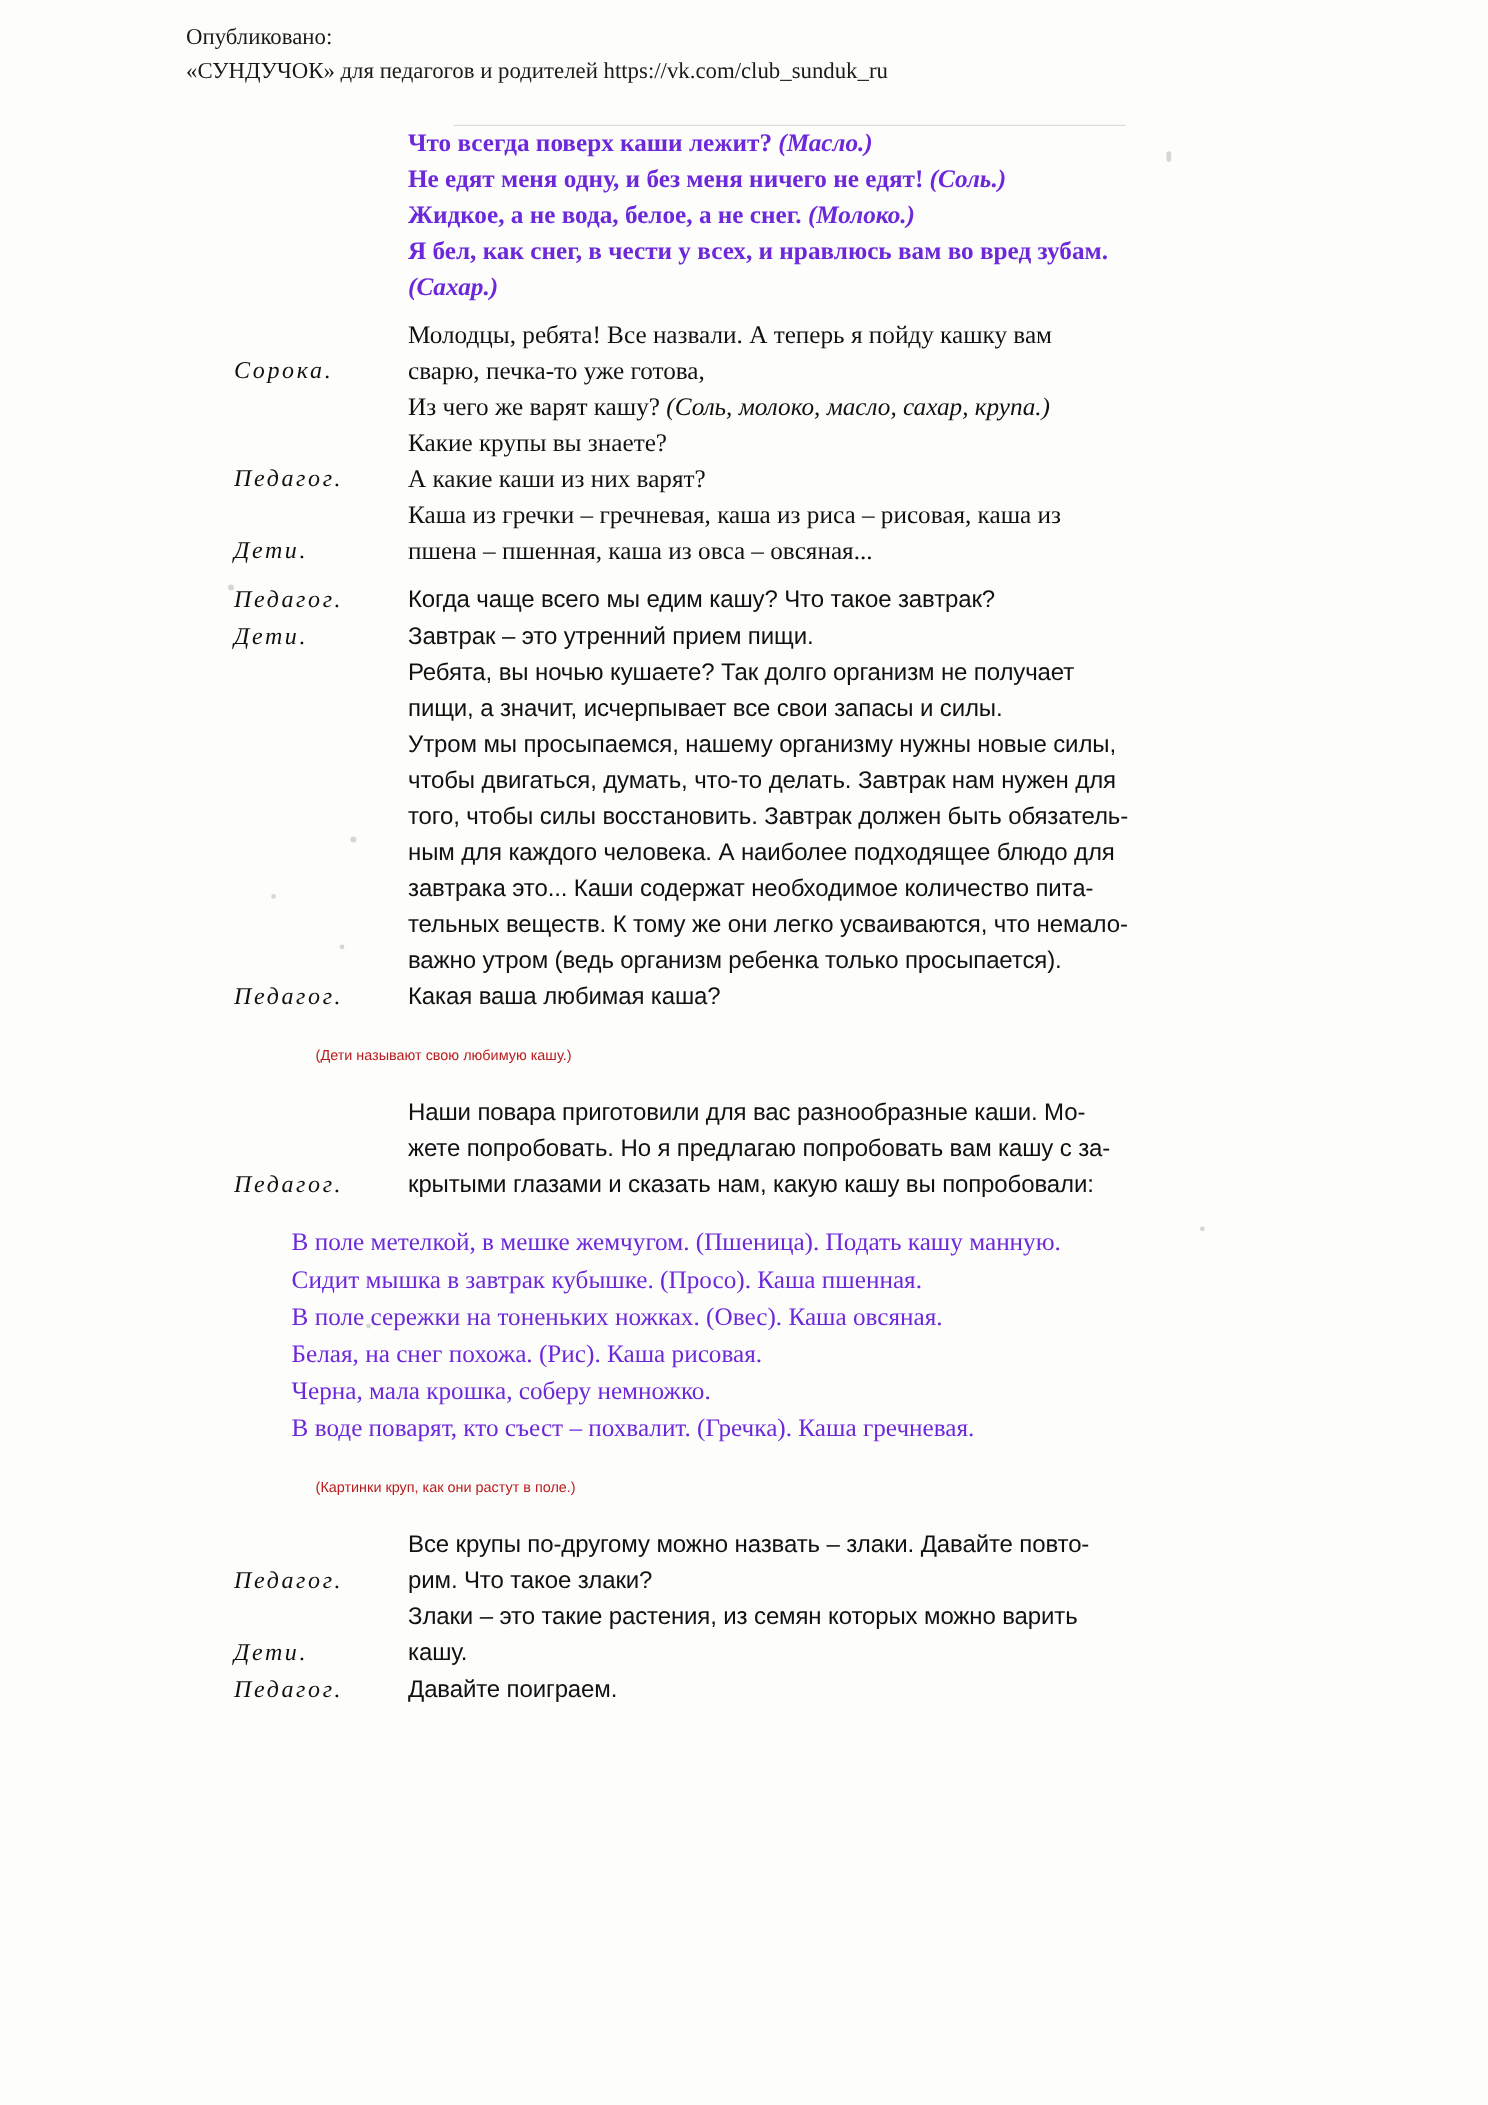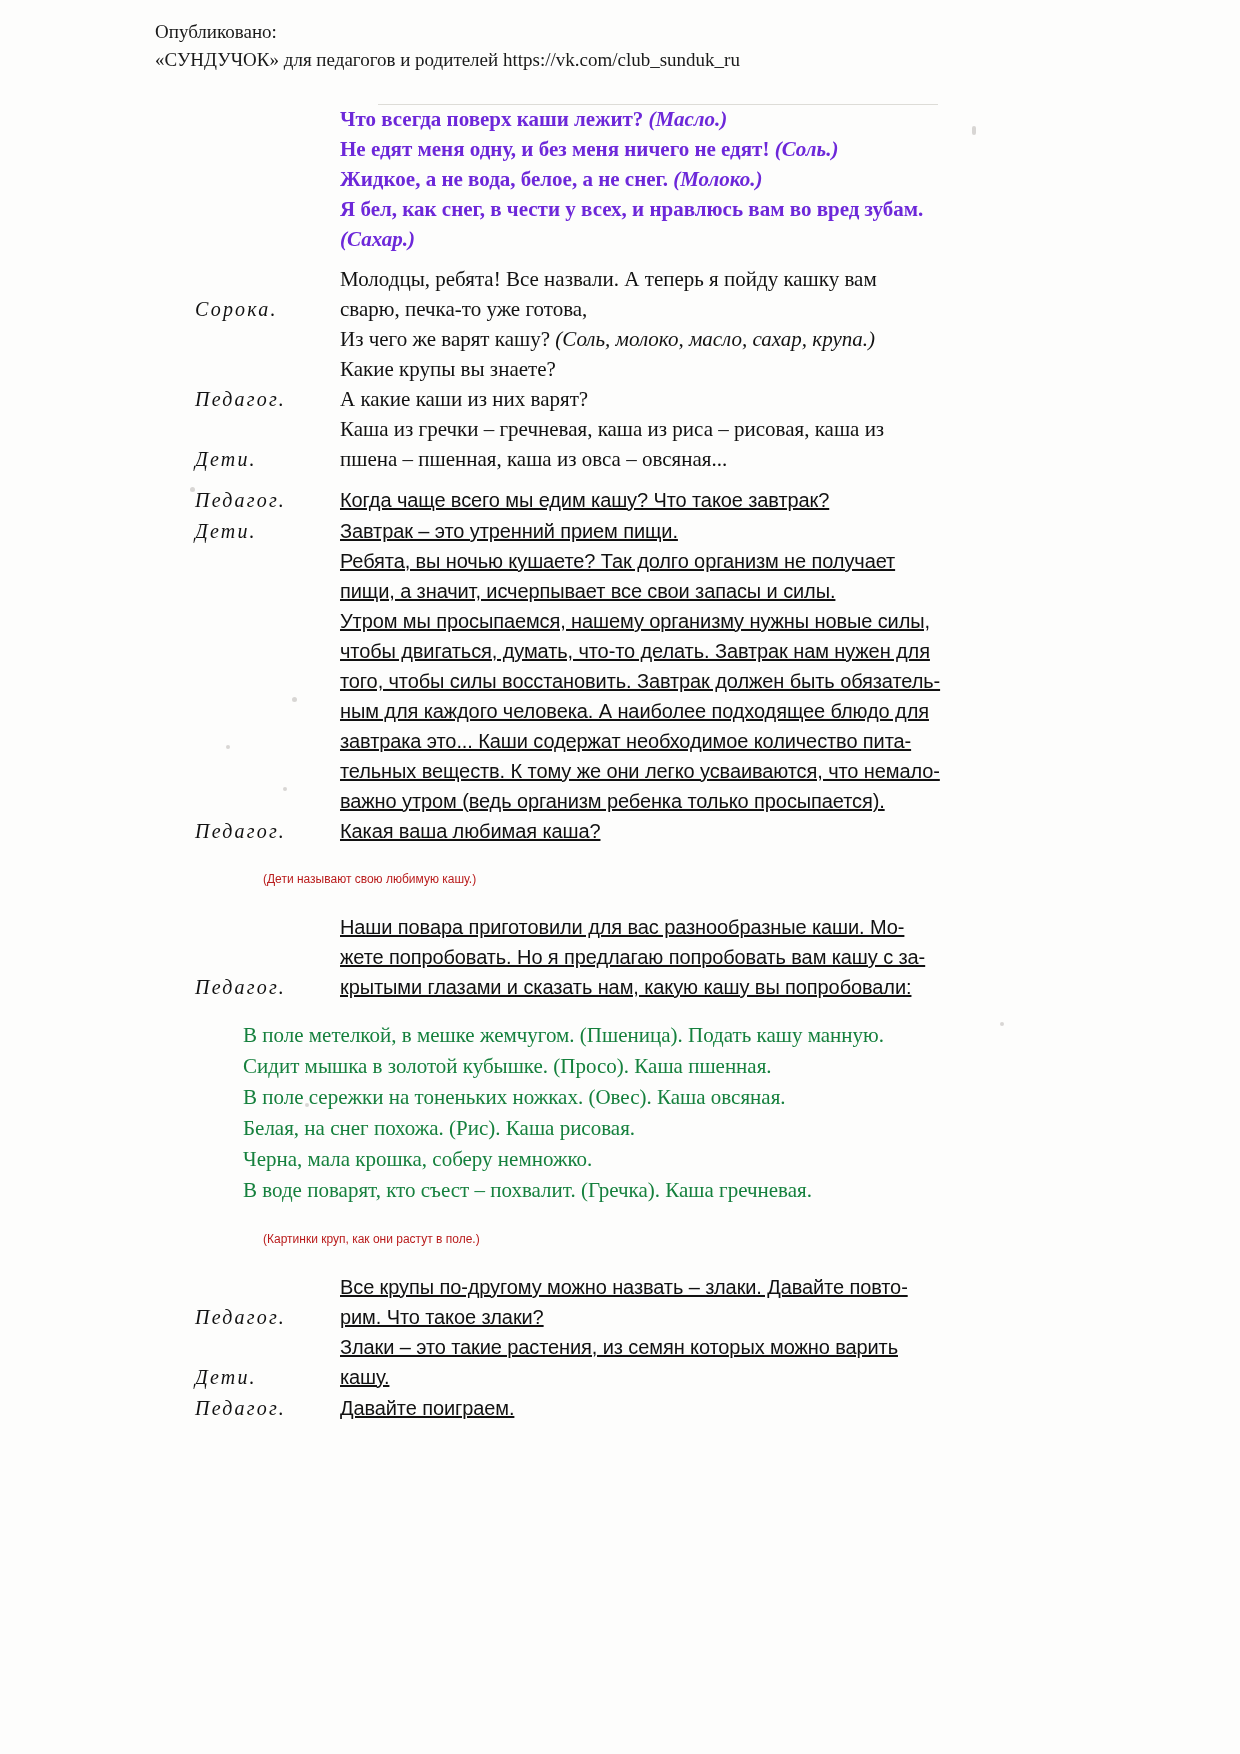--- a/index.html
+++ b/index.html
@@ -63,21 +63,20 @@
     line-height: 30px;
     text-align: justify;
     text-justify: inter-word;
     color: #111;
     hyphens: manual;
   }
   .speech.sans {
     font-family: "Liberation Sans", sans-serif;
     font-size: 20px;
     letter-spacing: -0.1px;
-    text-decoration: underline;
   }
   .speech.serif {
     font-family: "Liberation Serif", serif;
   }
   .speech .ans {
     font-style: italic;
   }
   .line { display: block; }
 
   
@@ -100,21 +99,21 @@
     margin-left: 68px;
     color: #b91c1c;
   }
 
   
   .riddle-list {
     margin-left: 48px;
     font-family: "Liberation Serif", serif;
     font-size: 21px;
     line-height: 31px;
-    color: #15803d;
+    color: #6d28d9;
   }
   .riddle-list .line { display: block; white-space: nowrap; }
 
   .gap-s { height: 10px; }
   .gap-m { height: 18px; }
 
   
   .speck {
     position: absolute;
     background: #b9b7b2;
@@ -227,21 +226,21 @@
         <span class="line">Наши повара приготовили для вас разнообразные каши. Мо-</span>
         <span class="line">жете попробовать. Но я предлагаю попробовать вам кашу с за-</span>
         <span class="line">крытыми глазами и сказать нам, какую кашу вы попробовали:</span>
       </div>
     </div>
 
     <div class="gap-m"></div>
 
     <div class="riddle-list">
       <span class="line">В поле метелкой, в мешке жемчугом. (Пшеница). Подать кашу манную.</span>
-      <span class="line">Сидит мышка в золотой кубышке. (Просо). Каша пшенная.</span>
+      <span class="line">Сидит мышка в завтрак кубышке. (Просо). Каша пшенная.</span>
       <span class="line">В поле сережки на тоненьких ножках. (Овес). Каша овсяная.</span>
       <span class="line">Белая, на снег похожа. (Рис). Каша рисовая.</span>
       <span class="line">Черна, мала крошка, соберу немножко.</span>
       <span class="line">В воде поварят, кто съест – похвалит. (Гречка). Каша гречневая.</span>
     </div>
 
     <div class="gap-m"></div>
 
     <div class="stage">(Картинки круп, как они растут в поле.)</div>
 

